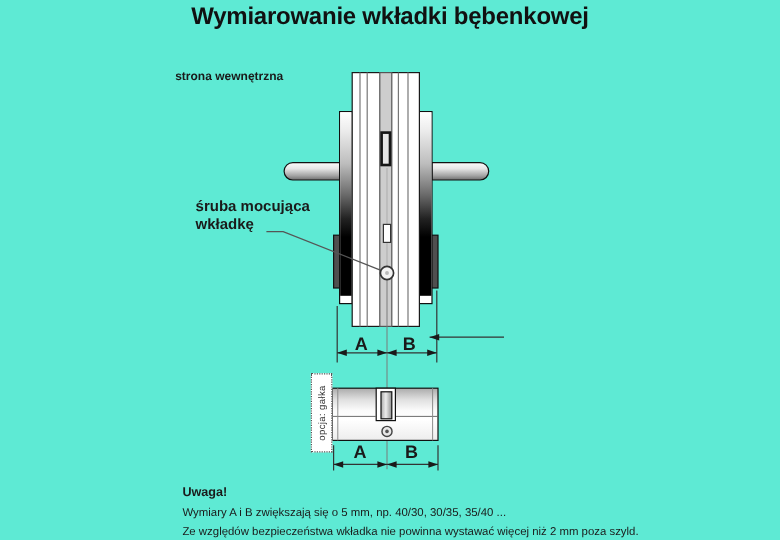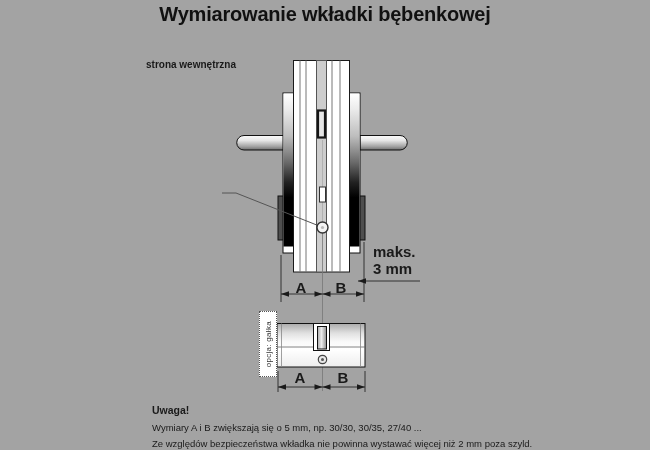--- a/index.html
+++ b/index.html
@@ -1,17 +1,17 @@
 <!DOCTYPE html>
 <html><head>
 <meta charset="utf-8">
 <style>
   html,body{margin:0;padding:0;background:#fff;}
   #stage{
-    position:relative;width:650px;height:450px;background:#a3a3a3;overflow:hidden;
+    position:relative;width:650px;height:450px;background:#5eead4;overflow:hidden;
     font-family:"Liberation Sans","DejaVu Sans",sans-serif;color:#1a1a1a;
   }
   .abs{position:absolute;}
   .title{
     left:0;top:3px;width:650px;text-align:center;
     font-size:20px;font-weight:700;letter-spacing:-0.2px;color:#111;
   }
   .side-label{font-size:10px;font-weight:700;color:#1a1a1a;white-space:nowrap;}
   .screw-label{left:163px;top:165px;font-size:12.5px;font-weight:700;line-height:15px;color:#1a1a1a;}
   .max-label{left:373px;top:243px;font-size:15px;font-weight:700;line-height:17px;color:#1a1a1a;}
@@ -122,35 +122,35 @@
     <polygon points="278,387 286,384.3 286,389.7" fill="#1a1a1a"></polygon>
     <polygon points="322.5,387 314.5,384.3 314.5,389.7" fill="#1a1a1a"></polygon>
     <polygon points="322.5,387 330.5,384.3 330.5,389.7" fill="#1a1a1a"></polygon>
     <polygon points="365,387 357,384.3 357,389.7" fill="#1a1a1a"></polygon>
   </svg>
 
   <div class="abs title">Wymiarowanie wkładki bębenkowej</div>
 
   <div class="abs side-label" style="left:146px;top:59px;">strona wewnętrzna</div>
 
+  <div class="abs screw-label">
+    <div>śruba mocująca</div>
+    <div>wkładkę</div>
+  </div>
 
-  <div class="abs max-label">
-    <div>maks.</div>
-    <div>3 mm</div>
-  </div>
 
   <div class="abs dim-label" style="left:293px;top:279px;">A</div>
   <div class="abs dim-label" style="left:333px;top:279px;">B</div>
 
   <div class="abs knob-box">
     <span class="knob-text">opcja: gałka</span>
   </div>
 
   <div class="abs dim-label" style="left:292px;top:369px;">A</div>
   <div class="abs dim-label" style="left:335px;top:369px;">B</div>
 
   <div class="abs notes">
     <div class="heading">Uwaga!</div>
-    <div>Wymiary A i B zwiększają się o 5 mm, np. 30/30, 30/35, 27/40 ...</div>
+    <div>Wymiary A i B zwiększają się o 5 mm, np. 40/30, 30/35, 35/40 ...</div>
     <div>Ze względów bezpieczeństwa wkładka nie powinna wystawać więcej niż 2 mm poza szyld.</div>
   </div>
 
 </div>
 
 </body></html>

